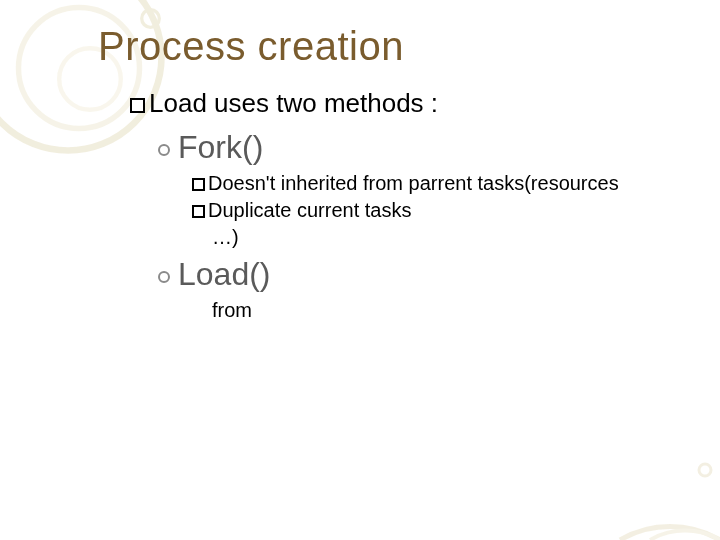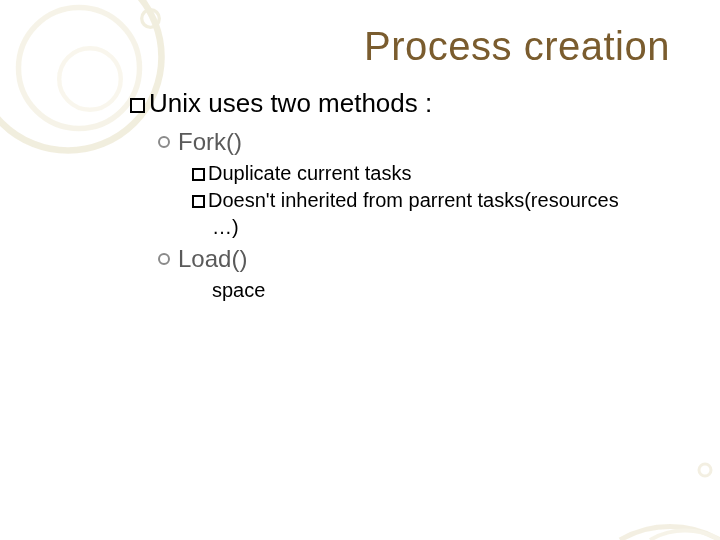--- a/index.html
+++ b/index.html
@@ -29,40 +29,39 @@
     position: relative;
     z-index: 1;
     padding: 24px 50px 0 100px;
   }
   .title {
     font-size: 40px;
     color: #7a5c2e; 
     font-weight: normal;
     margin: 0 0 18px -2px;
     letter-spacing: 0.5px;
-    text-align: right;
   }
   .level1 {
     font-size: 26px;
     color: #000;
     margin: 6px 0 6px 30px;
     line-height: 1.3;
   }
   .box-bullet {
     display: inline-block;
     width: 15px;
     height: 15px;
     border: 2px solid #000;
     box-sizing: border-box;
     margin-right: 4px;
     vertical-align: -1px;
     background: #fff;
   }
   .level2 {
-    font-size: 24px;
+    font-size: 32px;
     color: #5a5a5a;
     margin: 4px 0 4px 58px;
     line-height: 1.25;
   }
   .ring-bullet {
     display: inline-block;
     width: 8px;
     height: 8px;
     border: 2px solid #8a8a8a;
     border-radius: 50%;
@@ -122,34 +121,34 @@
     <path d="M130 90 A70 70 0 0 0 60 90" fill="none" stroke="#eae3c8" stroke-width="4"></path>
     <circle cx="115" cy="20" r="6" fill="none" stroke="#e2d9b8" stroke-width="3"></circle>
   </svg>
 </div>
 
 <div class="slide">
 
   <h1 class="title">Process creation</h1>
 
   <div class="level1">
-    <span class="box-bullet"></span><span>Unix uses two methods :</span>
+    <span class="box-bullet"></span><span>Load uses two methods :</span>
   </div>
 
   <div class="level2">
     <span class="ring-bullet"></span><span>Fork()</span>
   </div>
 
   <div class="level3">
-    <span class="box-bullet-sm"></span><span>Duplicate current tasks</span>
+    <span class="box-bullet-sm"></span><span>Doesn't inherited from parrent tasks(resources</span>
   </div>
   <div class="level3">
-    <span class="box-bullet-sm"></span><span>Doesn't inherited from parrent tasks(resources</span>
+    <span class="box-bullet-sm"></span><span>Duplicate current tasks</span>
   </div>
   <div class="level3-cont">…)</div>
 
   <div class="level2">
     <span class="ring-bullet"></span><span>Load()</span>
   </div>
 
-  <div class="level3-cont">space</div>
+  <div class="level3-cont">from</div>
 
 </div>
 
 </body></html>

